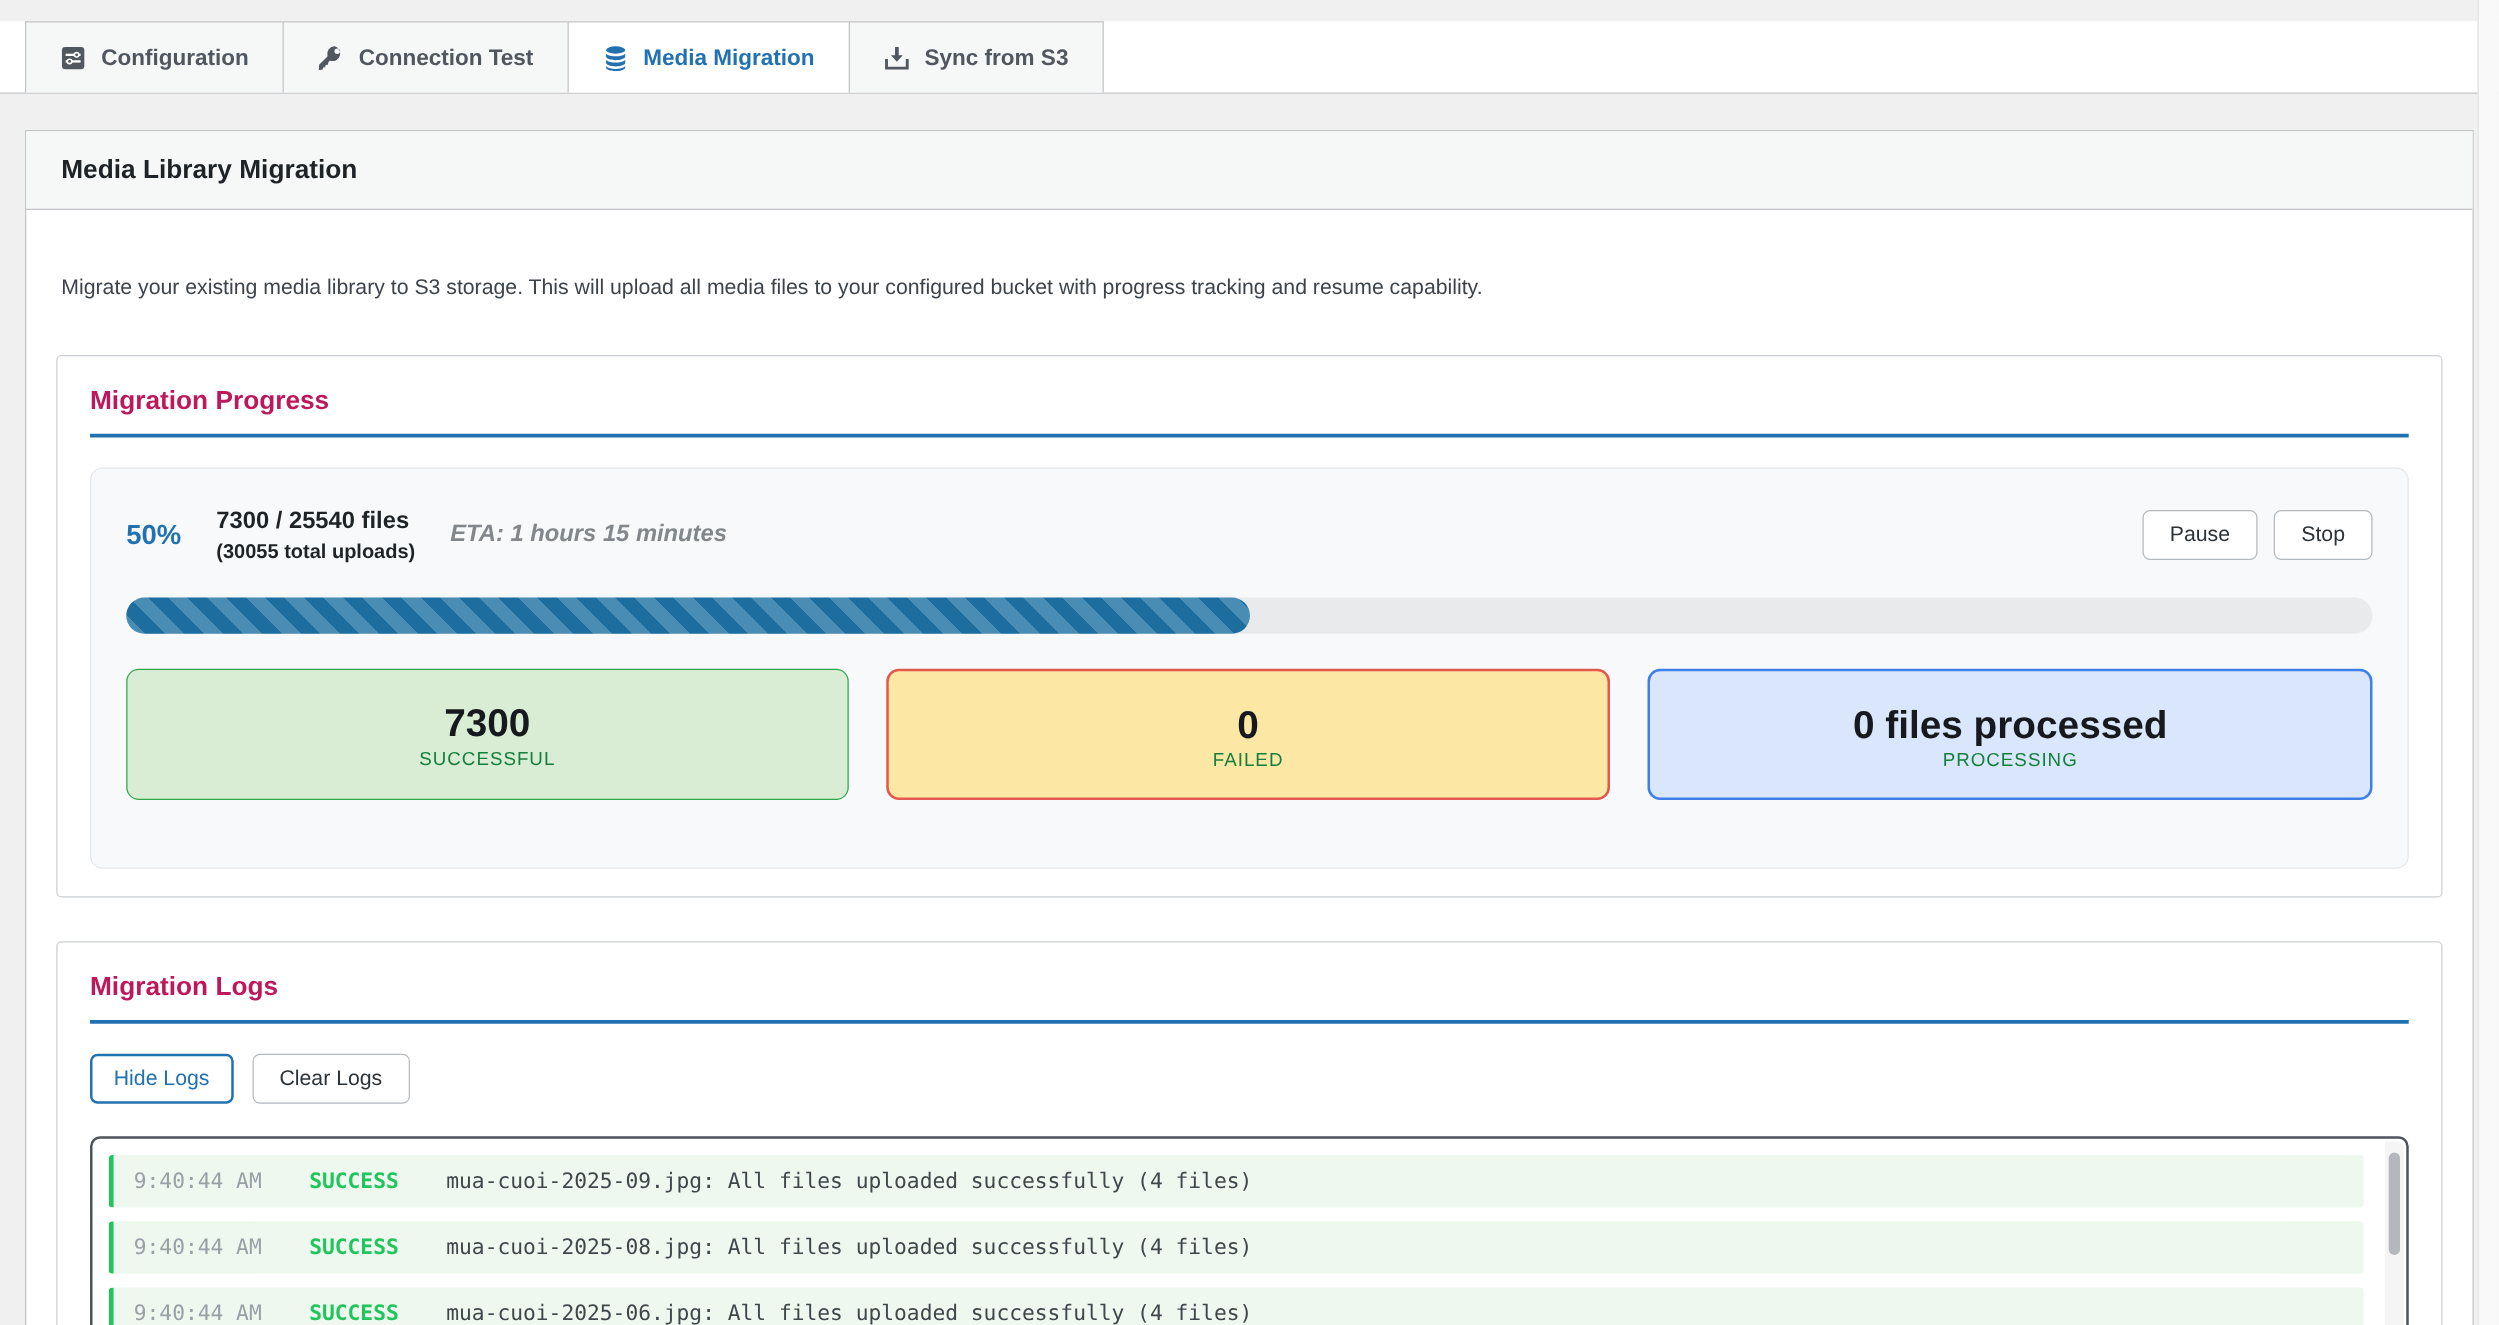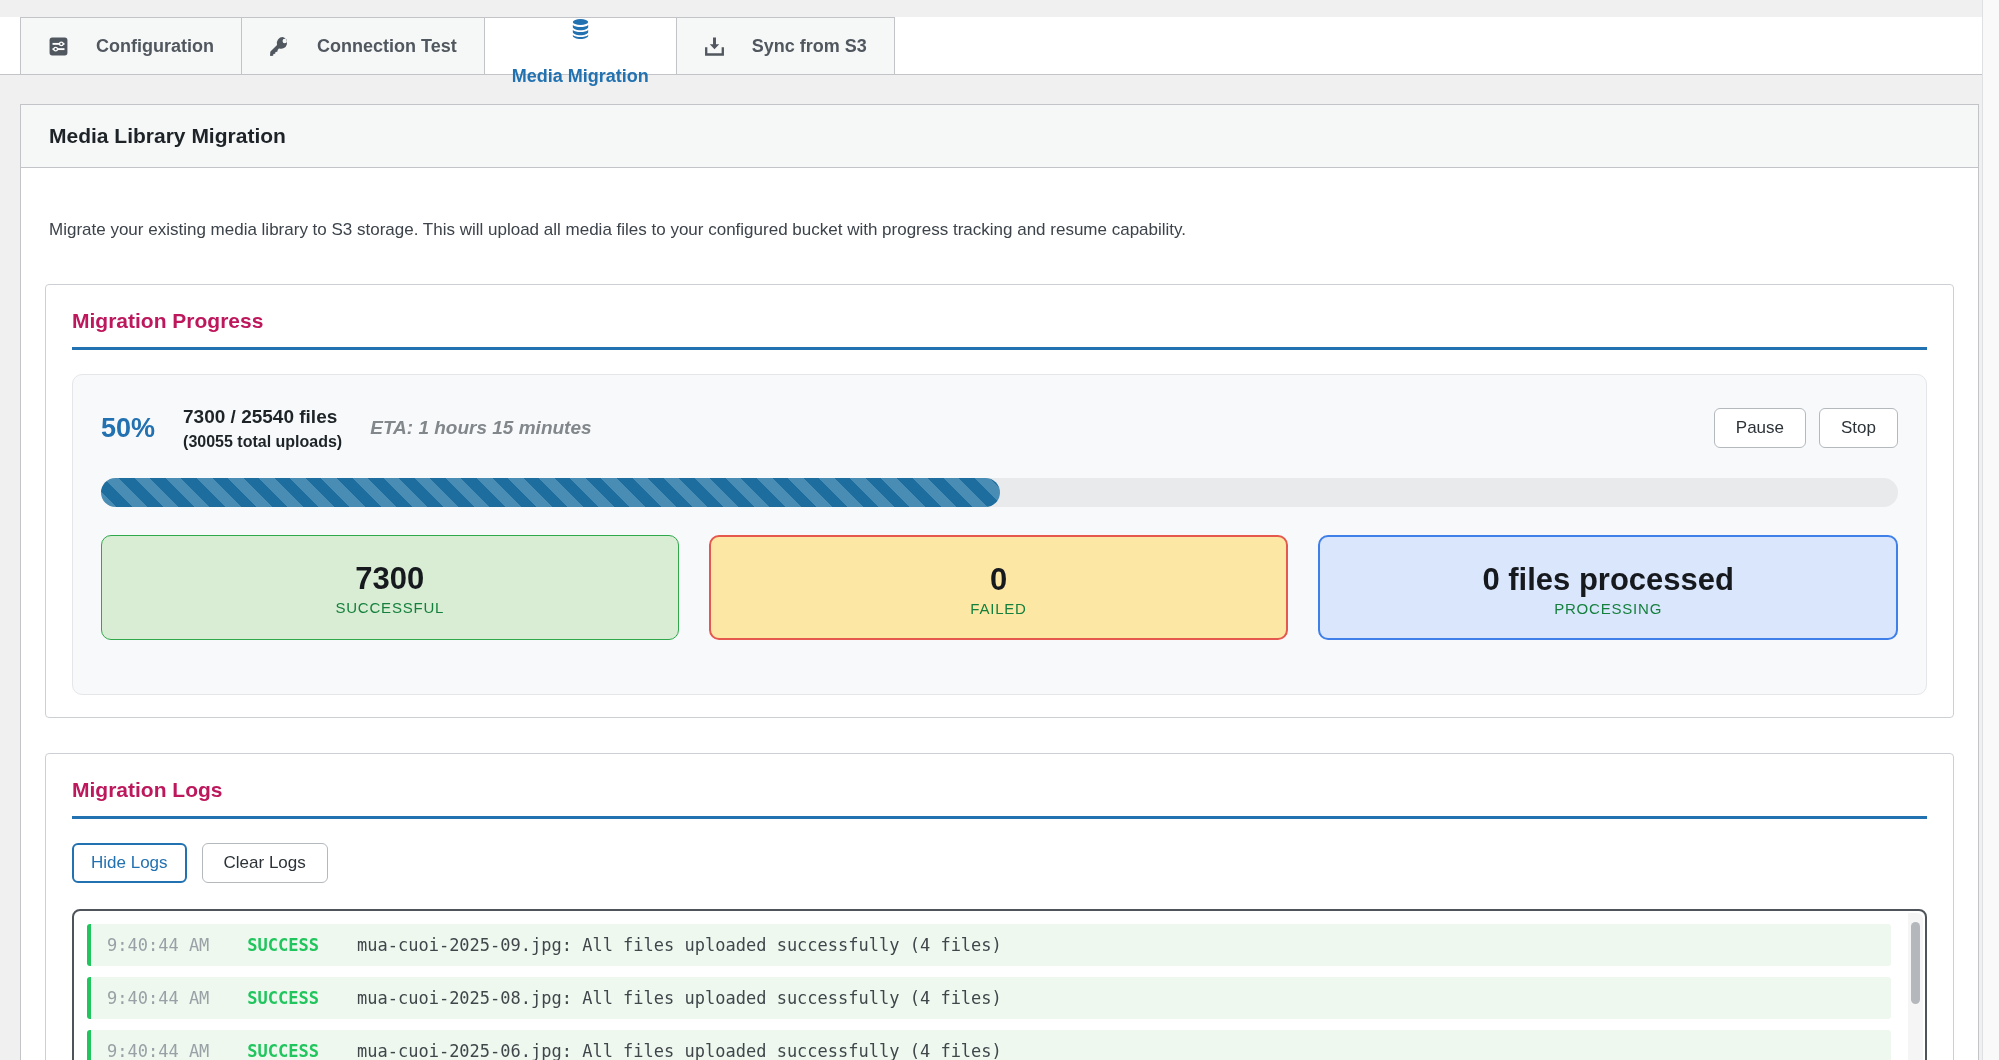--- a/index.html
+++ b/index.html
@@ -14,30 +14,30 @@
   
   .tabbar {
     margin-top: 17px;
     background: #fff;
     border-bottom: 1px solid #c3c4c7;
     display: flex;
     padding-left: 20px;
     height: 58px;
   }
   .tab {
-    display: flex; align-items: center; gap: 27px;
+    display: flex; align-items: center; gap: 12px;
     padding: 0 27px;
     background: #f6f7f7;
     border-left: 1px solid #c3c4c7;
     border-top: 1px solid #c3c4c7;
     font-size: 18px; font-weight: 600; color: #50575e;
     cursor: pointer; white-space: nowrap;
   }
   .tab:last-of-type { border-right: 1px solid #c3c4c7; }
-  .tab.active { background: #fff; color: var(--accent); flex-direction: column; }
+  .tab.active { background: #fff; color: var(--accent); }
   .tab .icon { display: inline-flex; width: 21px; height: 21px; }
   .tab .icon svg { width: 100%; height: 100%; }
   
   .content-card {
     margin: 29px 20px 0 20px;
     background: #fff;
     border: 1px solid #c3c4c7;
     height: 1010px;
   }
   .card-header {
@@ -66,21 +66,21 @@
   }
   .blue-rule { height: 3px; background: var(--accent); margin-bottom: 24px; }
   
   .panel {
     background: #f8f9fa;
     border: 1px solid #e4e6e9;
     border-radius: 10px;
     padding: 30px 28px 54px 28px;
   }
   .stats-line { display: flex; align-items: center; gap: 28px; }
-  .pct { color: var(--accent); font-size: 27px; font-weight: 700; }
+  .pct { color: var(--accent); font-size: 22px; font-weight: 700; }
   .files-block { line-height: 1.25; }
   .files-main { font-size: 19px; font-weight: 700; color: #1d2327; }
   .files-sub  { font-size: 16px; font-weight: 700; color: #1d2327; margin-top: 3px; }
   .eta { font-size: 19px; font-weight: 700; font-style: italic; color: #82878c; }
   .ctrl-buttons { margin-left: auto; display: flex; gap: 13px; }
   .btn {
     background: #fff; border: 1px solid #b4b9be; border-radius: 6px;
     padding: 9px 21px; font-size: 17px; color: #2c3338;
     font-family: inherit; cursor: pointer;
   }

